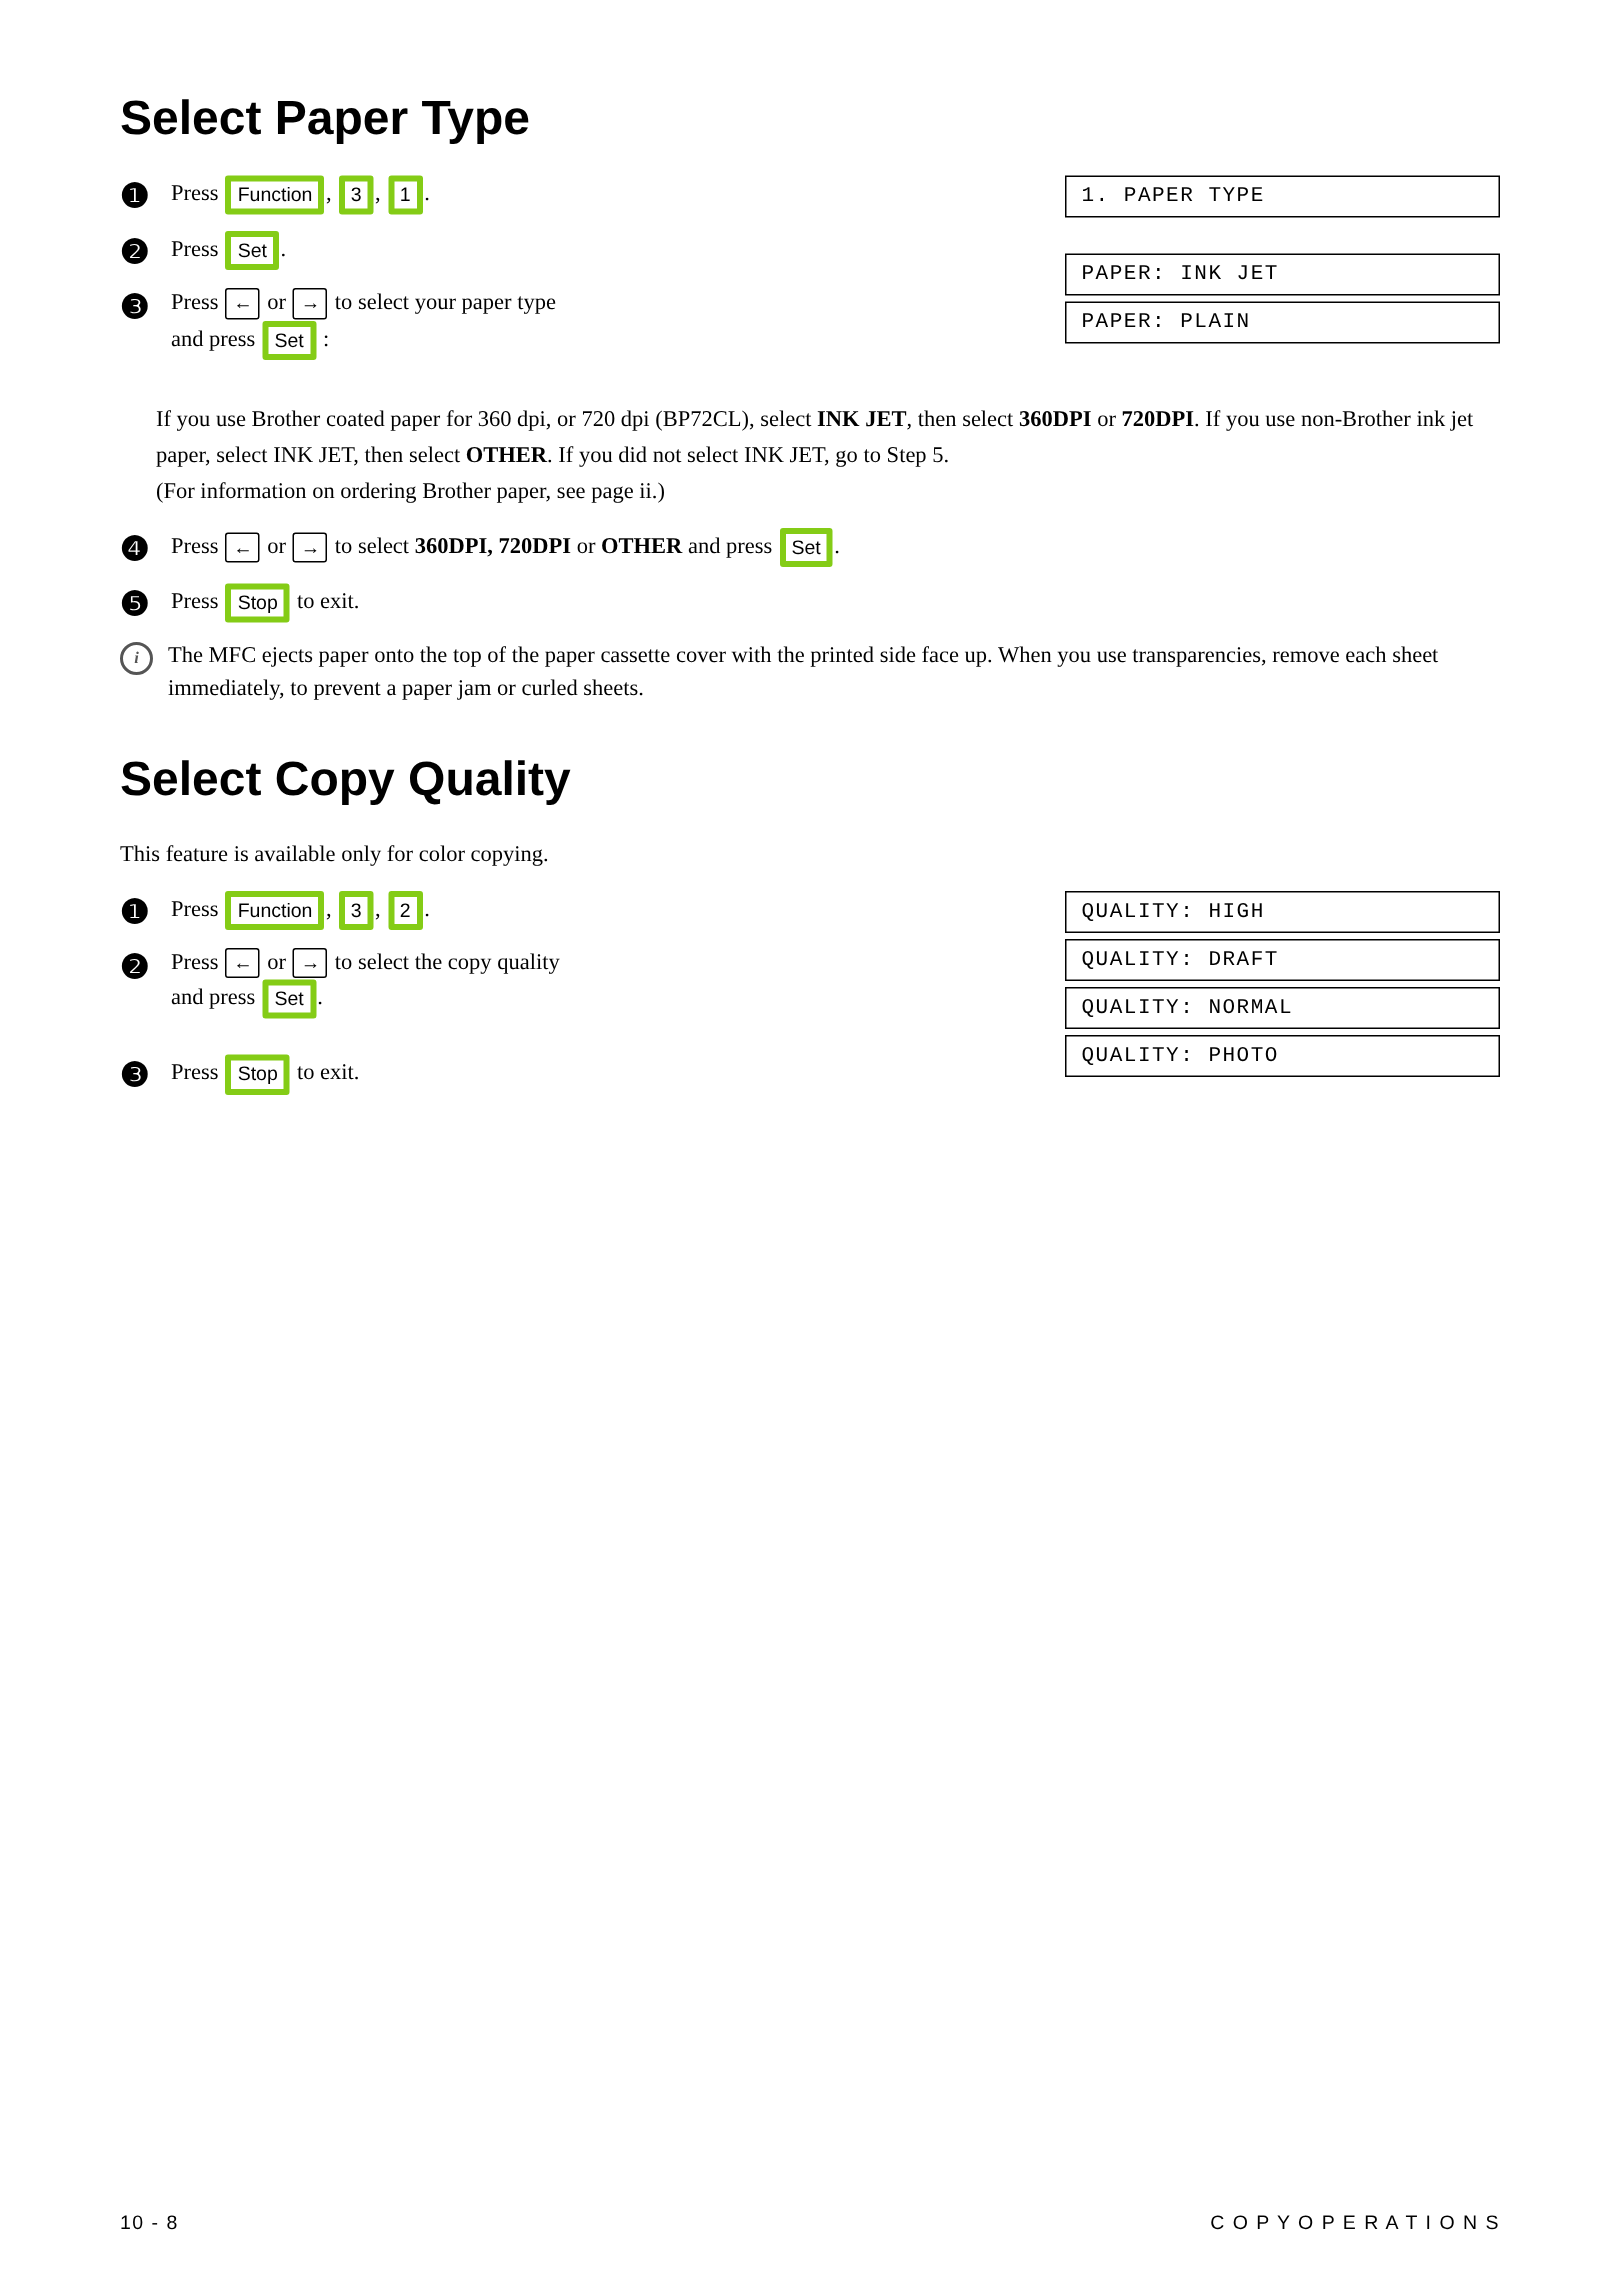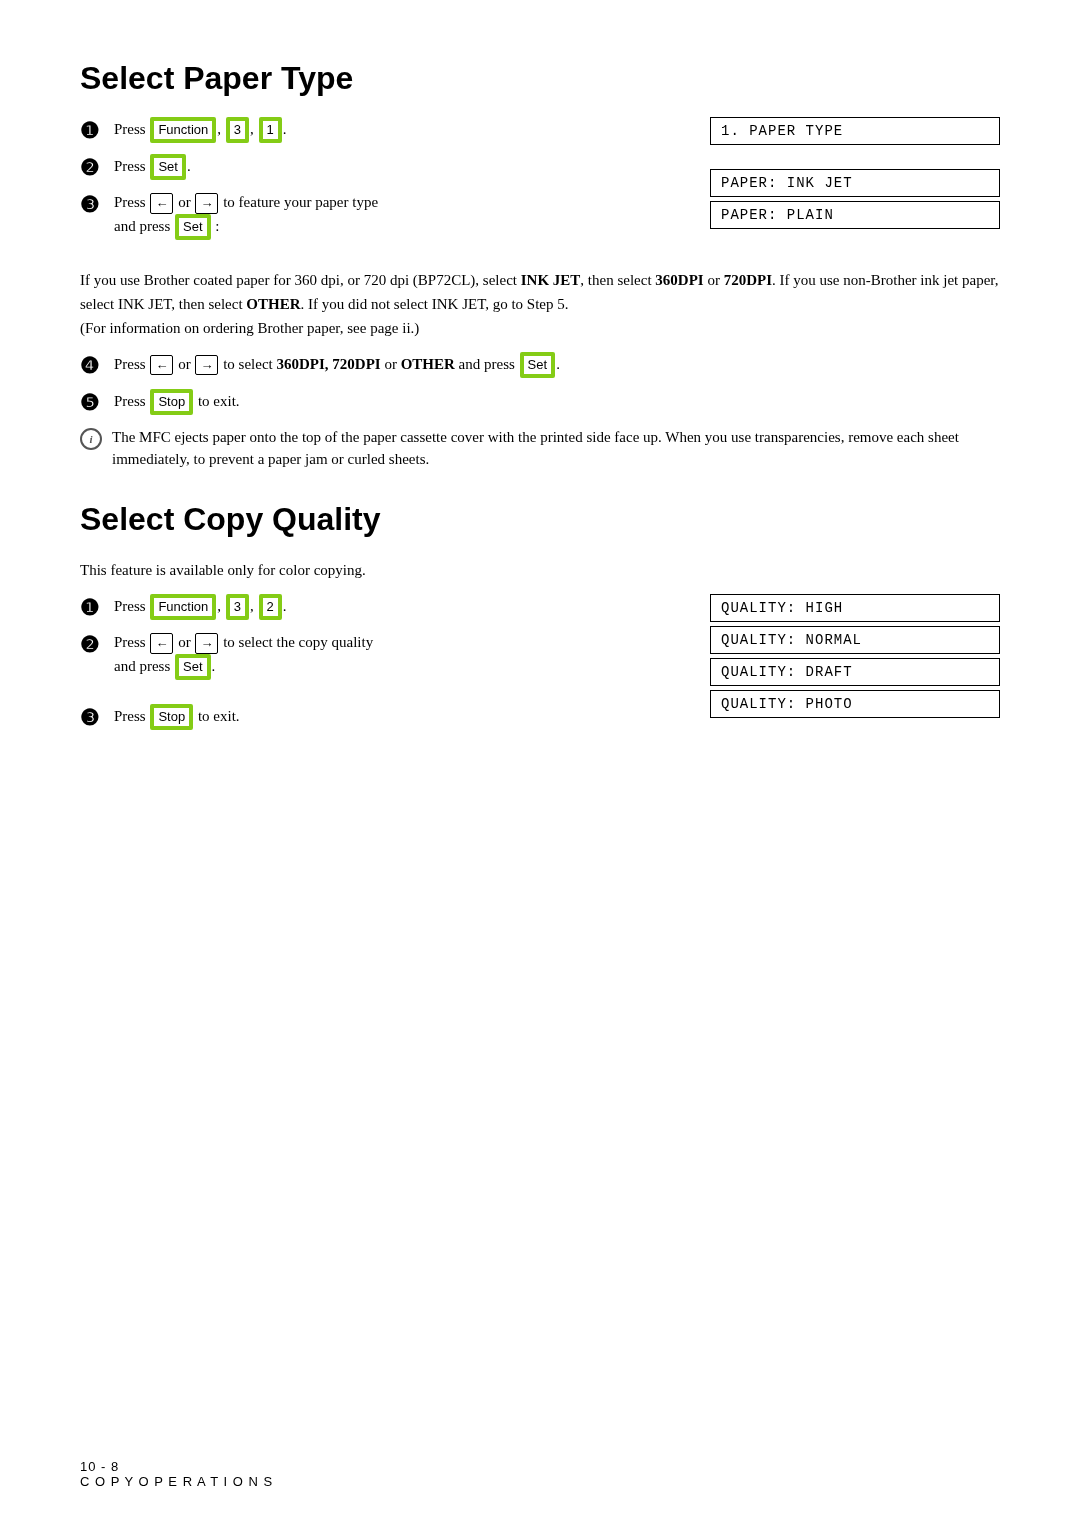--- a/index.html
+++ b/index.html
@@ -163,39 +163,39 @@
         </div>
       </div>
 
       <div class="step-row">
         <span class="step-num" style="font-size:22px;">❸</span>
         <div class="step-content">
           <span>Press </span>
           <span class="key-arrow">←</span>
           <span> or </span>
           <span class="key-arrow">→</span>
-          <span> to feature your paper type</span>
+          <span> to select your paper type</span>
           <br>
           <span>and press </span>
           <span class="key">Set</span>
           <span>:</span>
         </div>
       </div>
 
     </div>
 
     <div class="lcd-area">
       <div class="lcd-box">1. PAPER TYPE</div>
       <div style="height:20px;"></div>
       <div class="lcd-box">PAPER: INK JET</div>
       <div class="lcd-box">PAPER: PLAIN</div>
     </div>
   </div>
 
-  <div class="body-text" style="margin-top: 18px;">
+  <div class="body-text" style="margin-top: 18px; margin-left: 24px;">
     If you use Brother coated paper for 360 dpi, or 720 dpi (BP72CL), select
     <strong>INK JET</strong>, then select
     <strong>360DPI</strong> or
     <strong>720DPI</strong>. If you use non-Brother ink jet
     paper, select INK JET, then select <strong>OTHER</strong>. If you did not select INK JET,
     go to Step 5.<br>
     (For information on ordering Brother paper, see page ii.)
   </div>
 
   <div class="step-row">
@@ -274,24 +274,24 @@
           <span>Press </span>
           <span class="key">Stop</span>
           <span> to exit.</span>
         </div>
       </div>
 
     </div>
 
     <div class="lcd-area">
       <div class="lcd-box">QUALITY: HIGH</div>
+      <div class="lcd-box">QUALITY: DRAFT</div>
       <div class="lcd-box">QUALITY: NORMAL</div>
-      <div class="lcd-box">QUALITY: DRAFT</div>
       <div class="lcd-box">QUALITY: PHOTO</div>
     </div>
   </div>
 
 </div>
 
-<div style="position:fixed; bottom:40px; left:80px; right:80px; display:flex; justify-content:space-between; font-size:13px; letter-spacing:1px; font-family:Arial,sans-serif;flex-direction:column;">
+<div style="position:fixed; bottom:40px; left:80px; right:80px; display:flex; justify-content:space-between; font-size:13px; letter-spacing:1px; font-family:Arial,sans-serif;">
   <span>10 - 8</span>
   <span>C O P Y   O P E R A T I O N S</span>
 </div>
 
 </body></html>

